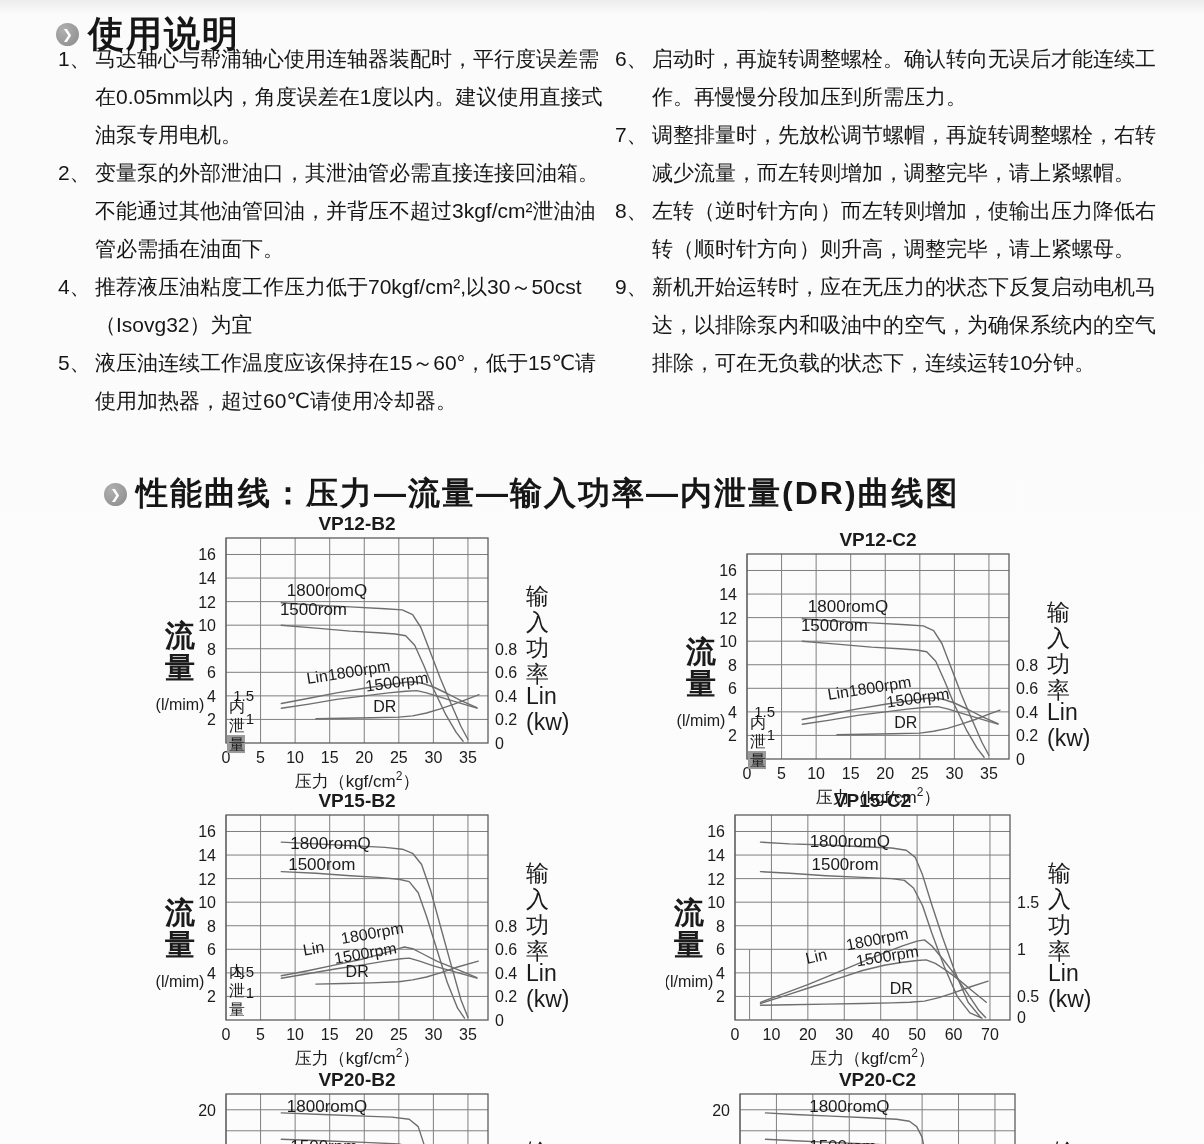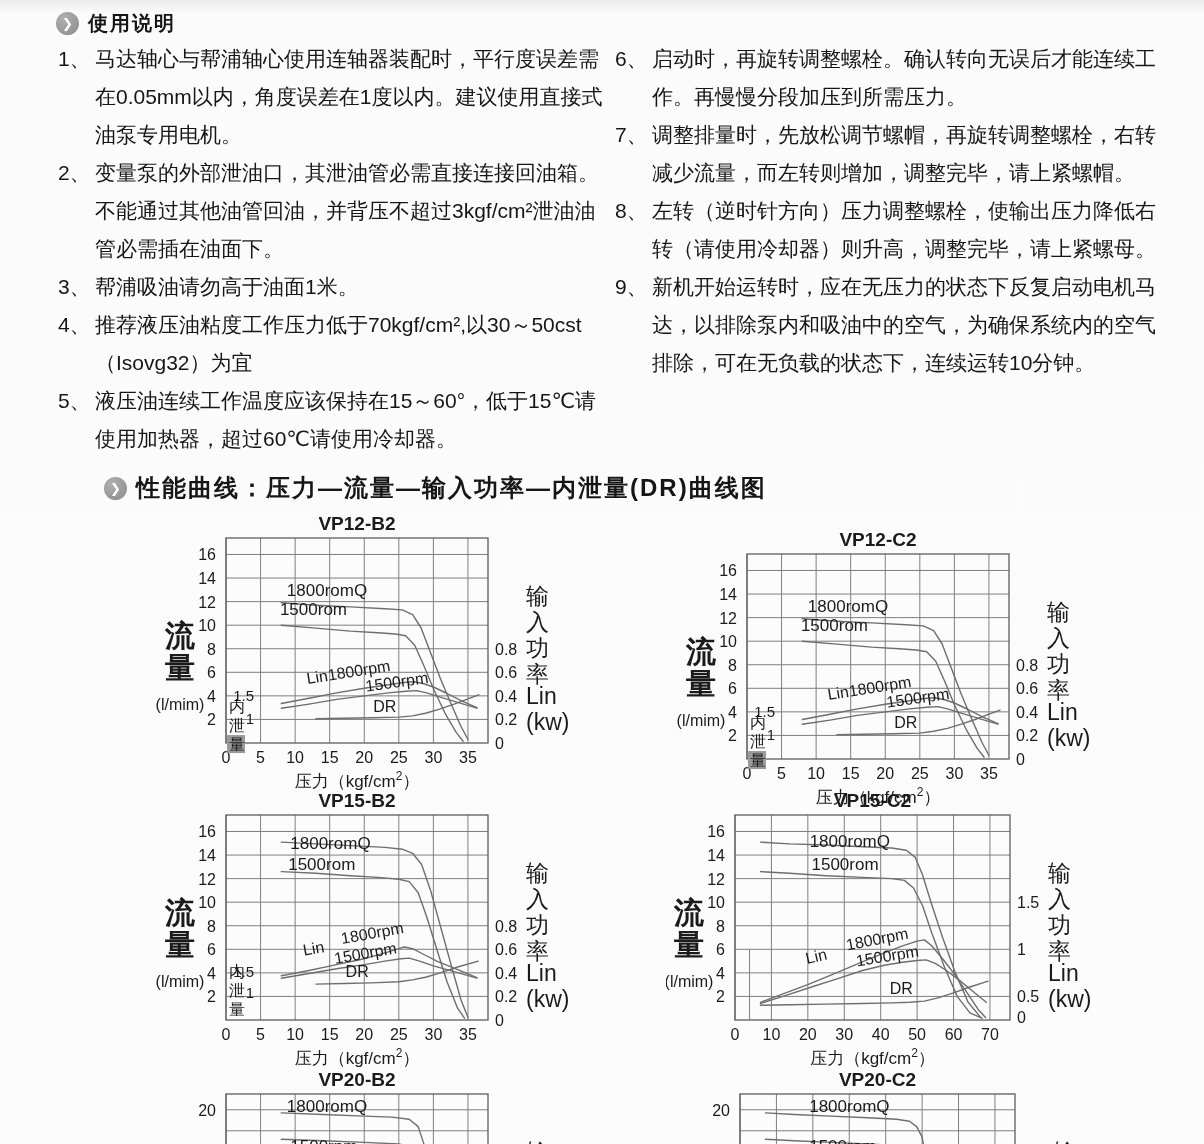--- a/index.html
+++ b/index.html
@@ -9,22 +9,22 @@
     overflow:hidden;color:#161616;
     font-family:"Liberation Sans","DejaVu Sans",sans-serif;
   }
   .sec-header{position:absolute;display:flex;align-items:center;gap:9px;}
   .bullet{
     width:23px;height:23px;border-radius:50%;flex:0 0 23px;
     background:radial-gradient(circle at 35% 30%,#b0b0b0,#8a8a8a);
     color:#fff;font-size:13px;font-weight:bold;line-height:23px;text-align:center;
   }
   .sec-title{font-weight:bold;letter-spacing:2px;}
-  #sec1-title{font-size:20px;}
-  #sec2-title{font-size:24px;}
+  #sec1-title{font-size:36px;}
+  #sec2-title{font-size:32px;}
   .ins-col{position:absolute;top:40px;font-size:21px;line-height:38px;font-weight:500;}
   #ins-left{left:58px;width:550px;}
   #ins-right{left:615px;width:552px;}
   .ins-item{padding-left:37px;text-indent:-37px;}
   .ins-item .num{display:inline-block;width:37px;text-indent:0;}
   .chart-block{position:absolute;}
   svg text{fill:#1b1b1b;}
   svg .gridline{stroke:#7f7f7f;stroke-width:1;}
   svg .border{fill:none;stroke:#5c5c5c;stroke-width:1.3;}
   svg .curve{fill:none;stroke:#6e6e6e;stroke-width:1.4;stroke-linejoin:round;stroke-linecap:round;}
@@ -35,28 +35,27 @@
 <div id="page">
 
   <div class="sec-header" style="left:56px;top:10px;">
     <span class="bullet">❯</span>
     <span class="sec-title" id="sec1-title">使用说明</span>
   </div>
 
   <div class="ins-col" id="ins-left">
       <div class="ins-item"><span class="num">1、</span><span>马达轴心与帮浦轴心使用连轴器装配时，平行度误差需在0.05mm以内，角度误差在1度以内。建议使用直接式油泵专用电机。</span></div>
       <div class="ins-item"><span class="num">2、</span><span>变量泵的外部泄油口，其泄油管必需直接连接回油箱。不能通过其他油管回油，并背压不超过3kgf/cm²泄油油管必需插在油面下。</span></div>
-      <div class="ins-item"><span class="num">3、</span><span>帮浦吸油请勿高于油面1米。</span></div>
       <div class="ins-item"><span class="num">4、</span><span>推荐液压油粘度工作压力低于70kgf/cm²,以30～50cst（Isovg32）为宜</span></div>
       <div class="ins-item"><span class="num">5、</span><span>液压油连续工作温度应该保持在15～60°，低于15℃请使用加热器，超过60℃请使用冷却器。</span></div>
     </div>
   <div class="ins-col" id="ins-right">
       <div class="ins-item"><span class="num">6、</span><span>启动时，再旋转调整螺栓。确认转向无误后才能连续工作。再慢慢分段加压到所需压力。</span></div>
       <div class="ins-item"><span class="num">7、</span><span>调整排量时，先放松调节螺帽，再旋转调整螺栓，右转减少流量，而左转则增加，调整完毕，请上紧螺帽。</span></div>
-      <div class="ins-item"><span class="num">8、</span><span>左转（逆时针方向）压力调整螺栓，使输出压力降低右转（请使用冷却器）则升高，调整完毕，请上紧螺母。</span></div>
+      <div class="ins-item"><span class="num">8、</span><span>左转（逆时针方向）而左转则增加，使输出压力降低右转（顺时针方向）则升高，调整完毕，请上紧螺母。</span></div>
       <div class="ins-item"><span class="num">9、</span><span>新机开始运转时，应在无压力的状态下反复启动电机马达，以排除泵内和吸油中的空气，为确保系统内的空气排除，可在无负载的状态下，连续运转10分钟。</span></div>
     </div>
 
   <div class="sec-header" style="left:104px;top:472px;">
     <span class="bullet">❯</span>
     <span class="sec-title" id="sec2-title">性能曲线：压力—流量—输入功率—内泄量(DR)曲线图</span>
   </div>
 
   <div id="charts">
       <div class="chart-block" style="left: 145px; top: 508px; text-align: center;"><svg width="475" height="320" style="font-family:&quot;Liberation Sans&quot;,&quot;DejaVu Sans&quot;,sans-serif;">

